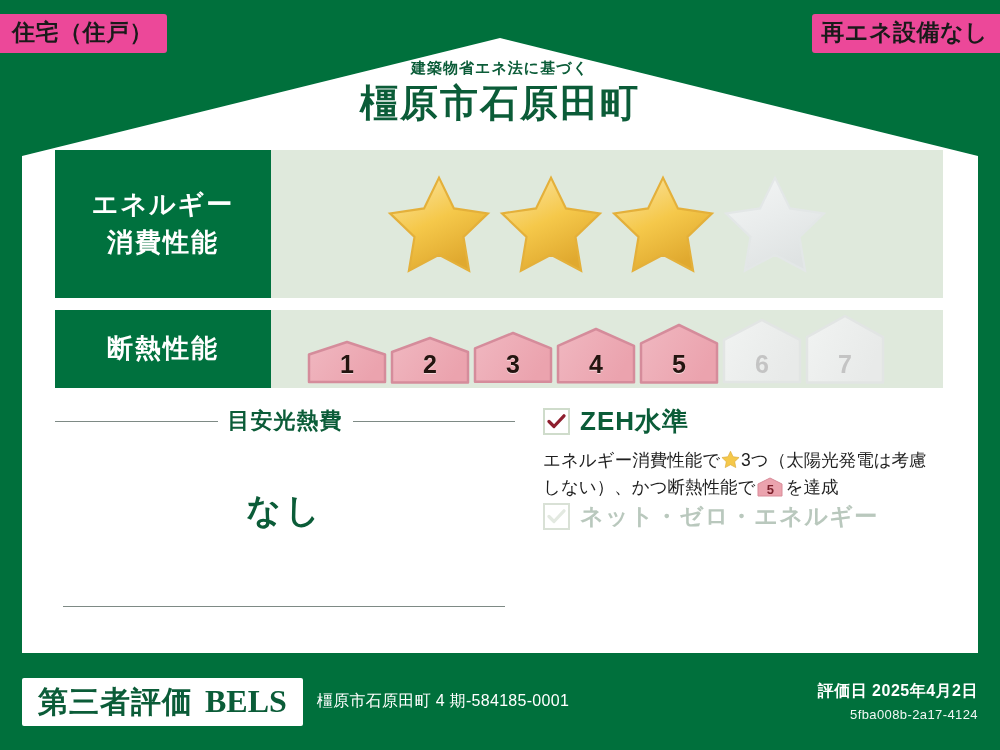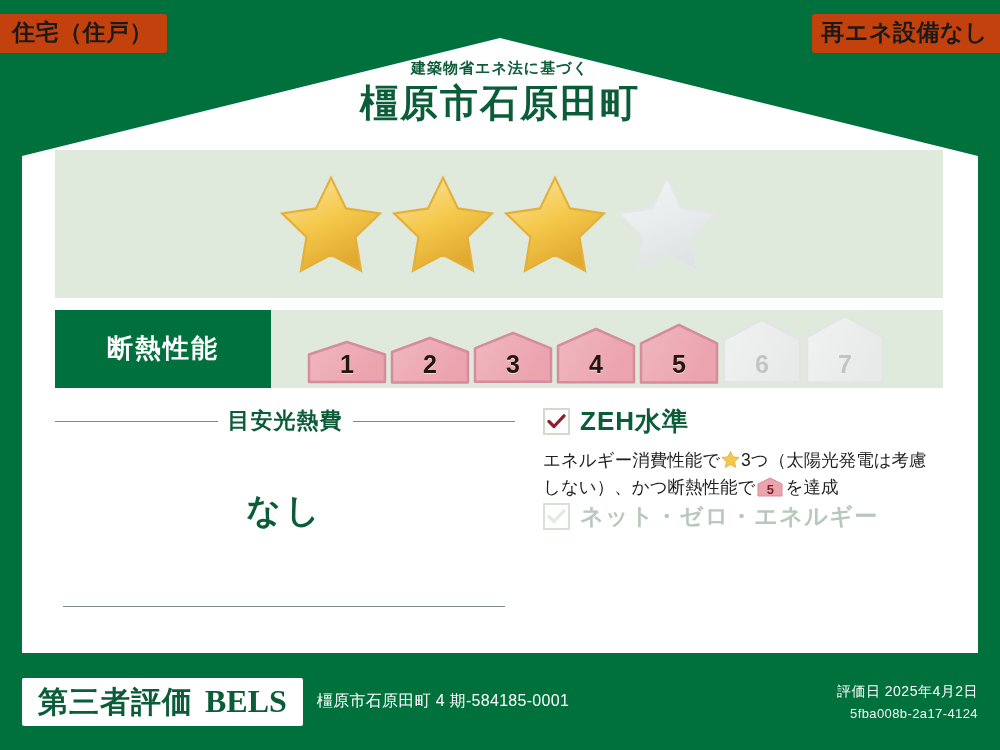--- a/index.html
+++ b/index.html
@@ -14,21 +14,21 @@
     width: 1000px;
     height: 750px;
     background: #00703c;
     overflow: hidden;
   }
 
   
   .corner-badge {
     position: absolute;
     top: 14px;
-    background: #c2410c;
+    background: #ec4899;
     color: #1a1a1a;
     font-size: 23px;
     font-weight: 700;
     letter-spacing: 0.5px;
     padding: 7px 14px 9px 9px;
     line-height: 1;
     white-space: nowrap;
     z-index: 6;
   }
   .corner-badge.left  { left: 0px; border-radius: 0 3px 3px 0; padding-left: 12px; }
@@ -295,41 +295,45 @@
     margin-left: 14px;
     letter-spacing: 0.3px;
     white-space: nowrap;
   }
   .footer-right {
     margin-left: auto;
     margin-right: 22px;
     text-align: right;
     color: #ffffff;
   }
-  .footer-date { font-size: 14px; font-weight: 400; letter-spacing: 0.5px; }
+  .footer-date { font-size: 16px; font-weight: 700; letter-spacing: 0.5px; }
   .footer-id { font-size: 13px; margin-top: 5px; letter-spacing: 0.4px; opacity: 0.95; }
 </style>
 </head>
 <body>
 
 <div id="label-root">
 
   <div class="corner-badge left">住宅（住戸）</div>
   <div class="corner-badge right">再エネ設備なし</div>
 
   <div class="house"></div>
 
   <div class="title-wrap">
     <div class="title-sub">建築物省エネ法に基づく</div>
     <div class="title-main">橿原市石原田町</div>
   </div>
 
   <div class="metrics">
 
     <div class="metric-row row-energy">
+      <div class="metric-label">
+        <span class="lbl-line">エネルギー</span>
+        <span class="lbl-line">消費性能</span>
+      </div>
       <div class="metric-body">
         <div class="stars" id="stars-container">
             <svg class="star-svg" width="108" height="104" viewBox="0 0 24 24">
               <defs>
                 <linearGradient id="g0" x1="0" y1="0" x2="0.5" y2="1">
                   <stop offset="0%" stop-color="#fbe6a8"></stop>
                   <stop offset="55%" stop-color="#f5c84a"></stop>
                   <stop offset="100%" stop-color="#e0a92f"></stop>
                 </linearGradient>
               </defs>

